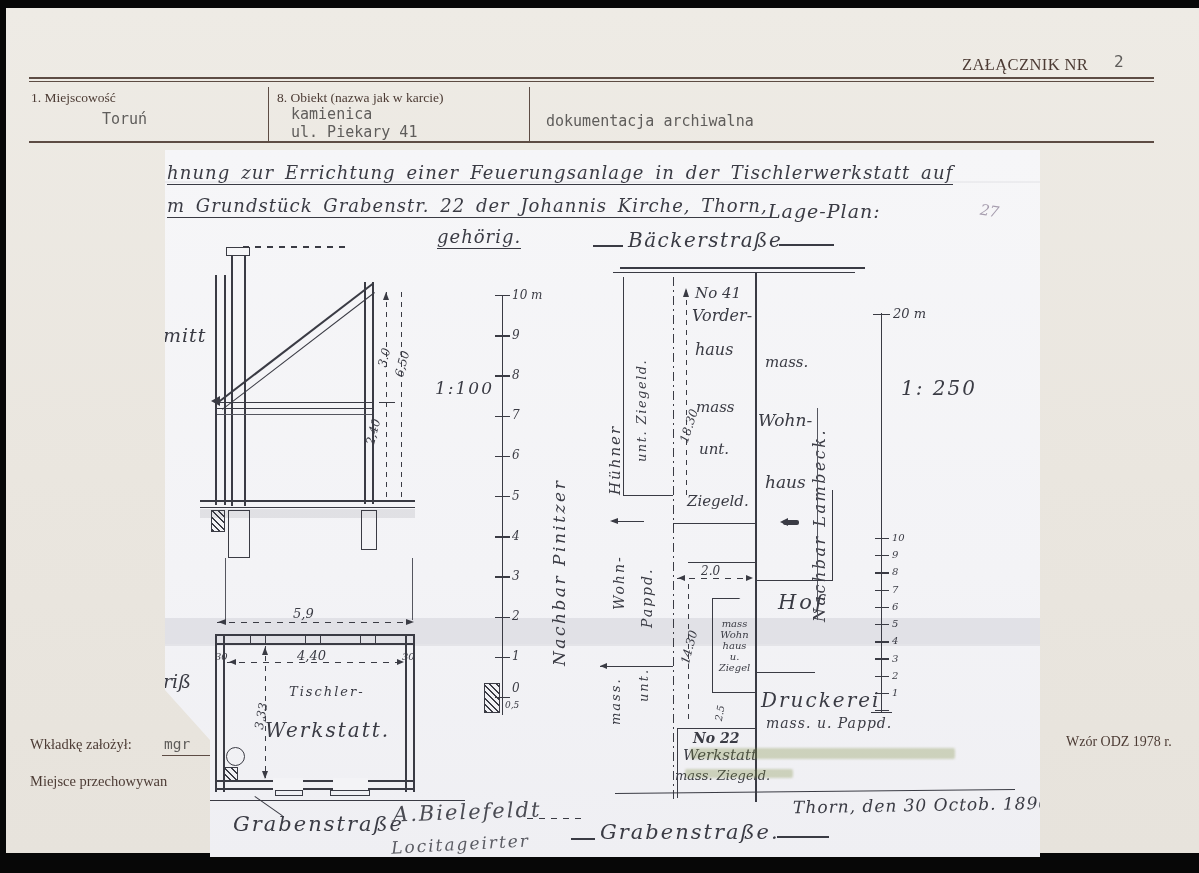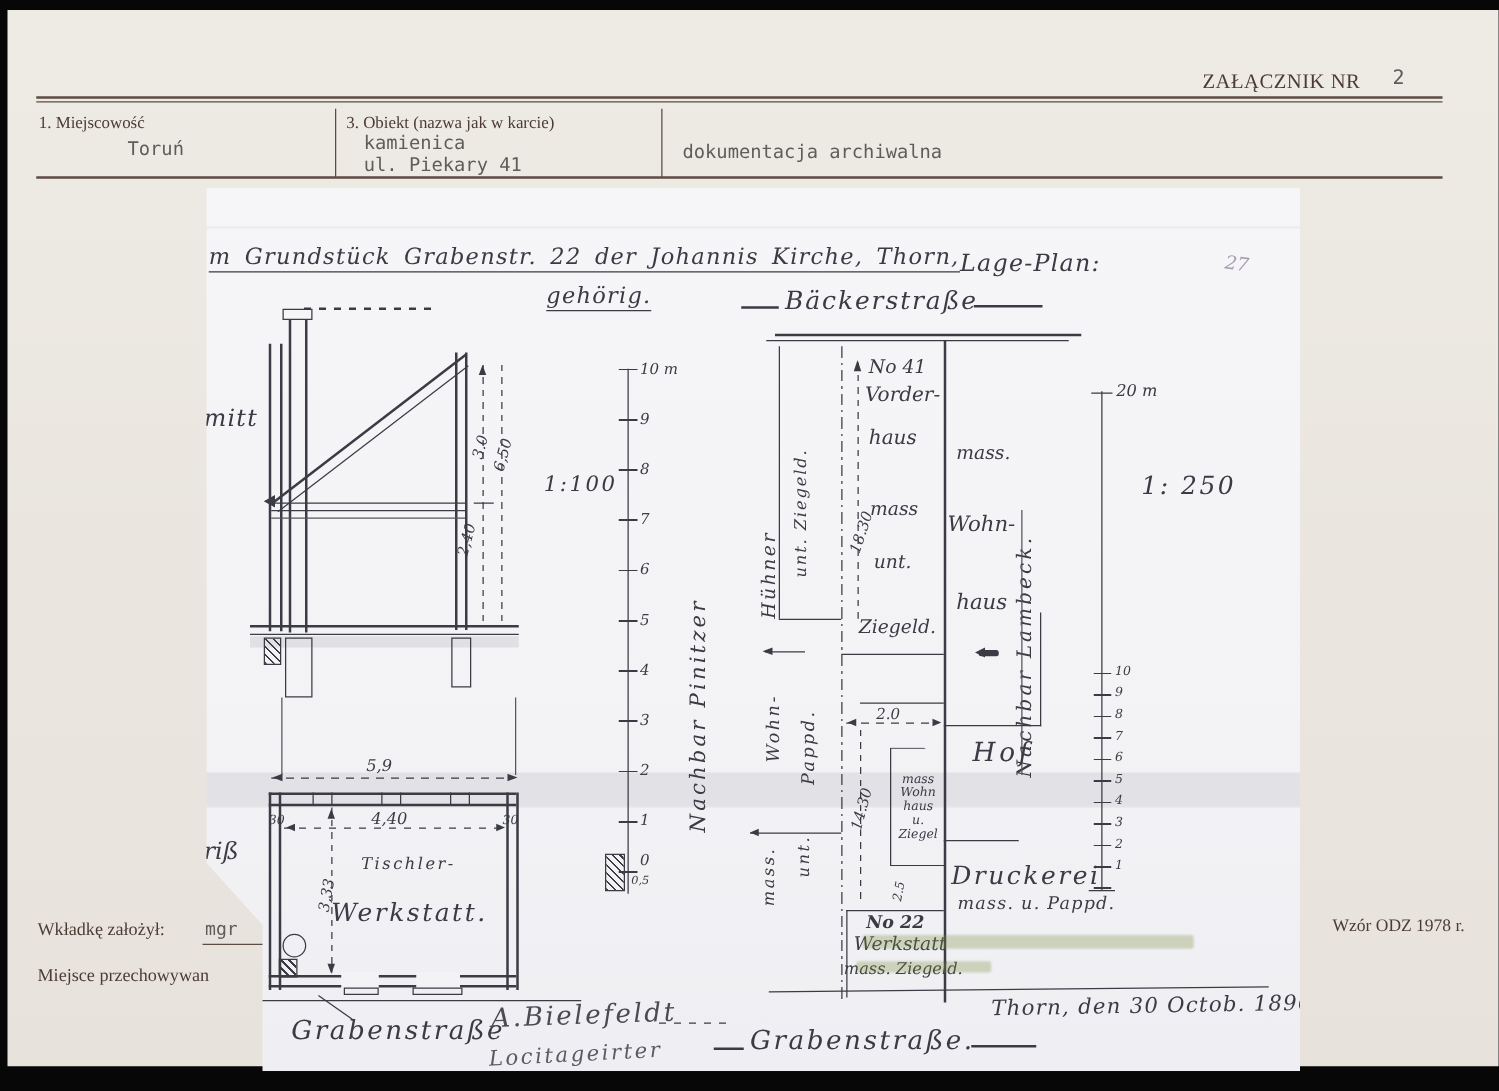--- a/index.html
+++ b/index.html
@@ -44,21 +44,21 @@
   <div class="abs typ" style="left:1108px;top:44px;font-size:16px;">2</div>
 
   <div class="rule" style="left:23px;top:69px;width:1125px;height:1.6px;"></div>
   <div class="rule" style="left:23px;top:73px;width:1125px;height:1.4px;"></div>
 
   <div class="abs frm" style="left:25px;top:82px;font-size:13.5px;">1. Miejscowość</div>
   <div class="abs typ" style="left:96px;top:102px;font-size:15px;">Toruń</div>
 
   <div class="rule" style="left:262px;top:79px;width:1.3px;height:55px;"></div>
 
-  <div class="abs frm" style="left:271px;top:82px;font-size:13.5px;">3. Obiekt (nazwa jak w karcie)</div>
+  <div class="abs frm" style="left:271px;top:82px;font-size:13.5px;">8. Obiekt (nazwa jak w karcie)</div>
   <div class="abs typ" style="left:285px;top:97px;font-size:15px;">kamienica</div>
   <div class="abs typ" style="left:285px;top:115px;font-size:15px;">ul. Piekary 41</div>
 
   <div class="rule" style="left:523px;top:79px;width:1.3px;height:55px;"></div>
 
   <div class="abs typ" style="left:540px;top:104px;font-size:15px;">dokumentacja archiwalna</div>
 
   <div class="rule" style="left:23px;top:133px;width:1125px;height:1.5px;"></div>
 
   <div class="abs frm" style="left:24px;top:728px;font-size:14.5px;">Wkładkę założył:</div>
@@ -67,20 +67,21 @@
   <div class="abs frm" style="left:24px;top:765px;font-size:14.5px;">Miejsce przechowywan</div>
   <div class="abs frm" style="left:1060px;top:726px;font-size:14px;">Wzór ODZ 1978 r.</div>
 </div>
 
 <div id="sheet">
 
   <div class="crease" style="top:31px;height:2px;background:rgba(60,60,70,.05);"></div>
   <div class="crease" style="top:468px;height:26px;background:rgba(165,165,178,.22);"></div>
   <div class="crease" style="top:494px;height:2px;background:rgba(60,60,70,.07);"></div>
 
+  <div class="abs hw hw-u" style="left:2px;top:12px;font-size:18px;letter-spacing:1.1px;word-spacing:4px;">hnung zur Errichtung einer Feuerungsanlage in der Tischlerwerkstatt auf</div>
   <div class="abs hw hw-u" style="left:2px;top:45px;font-size:18px;letter-spacing:1px;word-spacing:4px;">m Grundstück Grabenstr. 22 der Johannis Kirche, Thorn,</div>
   <div class="abs hw" style="left:603px;top:50px;font-size:19px;letter-spacing:1px;">Lage-Plan:</div>
   <div class="abs hw hw-u" style="left:272px;top:76px;font-size:18px;letter-spacing:1px;">gehörig.</div>
   <div class="dashh" style="left:78px;top:96px;width:105px;height:1.6px;"></div>
   <div class="ln" style="left:428px;top:95px;width:30px;height:1.6px;"></div>
   <div class="abs hw" style="left:463px;top:78px;font-size:20px;letter-spacing:1.5px;">Bäckerstraße</div>
   <div class="ln" style="left:614px;top:94px;width:55px;height:1.6px;"></div>
   <div class="abs num" style="left:815px;top:52px;font-size:15px;color:#a69dae;transform:rotate(8deg);">27</div>
 
   <div class="abs" style="left:0;top:0;">
@@ -273,21 +274,21 @@
     <div class="ln" style="left:612px;top:686px;width:52px;height:1.5px;"></div>
 
     <div class="green" style="left:525px;top:598px;width:265px;height:11px;"></div>
     <div class="green" style="left:520px;top:619px;width:108px;height:9px;"></div>
   </div>
 
   <div class="abs">
     <div class="ln" style="left:716px;top:163px;width:1.4px;height:399px;"></div>
     <div class="ln" style="left:708px;top:164px;width:17px;height:1.4px;"></div>
     <div class="abs num" style="left:728px;top:156px;font-size:13px;">20 m</div>
-    <div class="abs hw" style="left:736px;top:226px;font-size:20px;letter-spacing:2px;margin-left:12px;">1: 250</div>
+    <div class="abs hw" style="left:736px;top:226px;font-size:20px;letter-spacing:2px;">1: 250</div>
     <div class="tickcol2" style="left:710px;top:388px;width:14px;height:174px;"></div>
     <div class="abs num" style="left:727px;top:382px;font-size:10px;">10</div>
     <div class="abs num" style="left:727px;top:399px;font-size:10px;">9</div>
     <div class="abs num" style="left:727px;top:416px;font-size:10px;">8</div>
     <div class="abs num" style="left:727px;top:434px;font-size:10px;">7</div>
     <div class="abs num" style="left:727px;top:451px;font-size:10px;">6</div>
     <div class="abs num" style="left:727px;top:468px;font-size:10px;">5</div>
     <div class="abs num" style="left:727px;top:485px;font-size:10px;">4</div>
     <div class="abs num" style="left:727px;top:503px;font-size:10px;">3</div>
     <div class="abs num" style="left:727px;top:520px;font-size:10px;">2</div>

